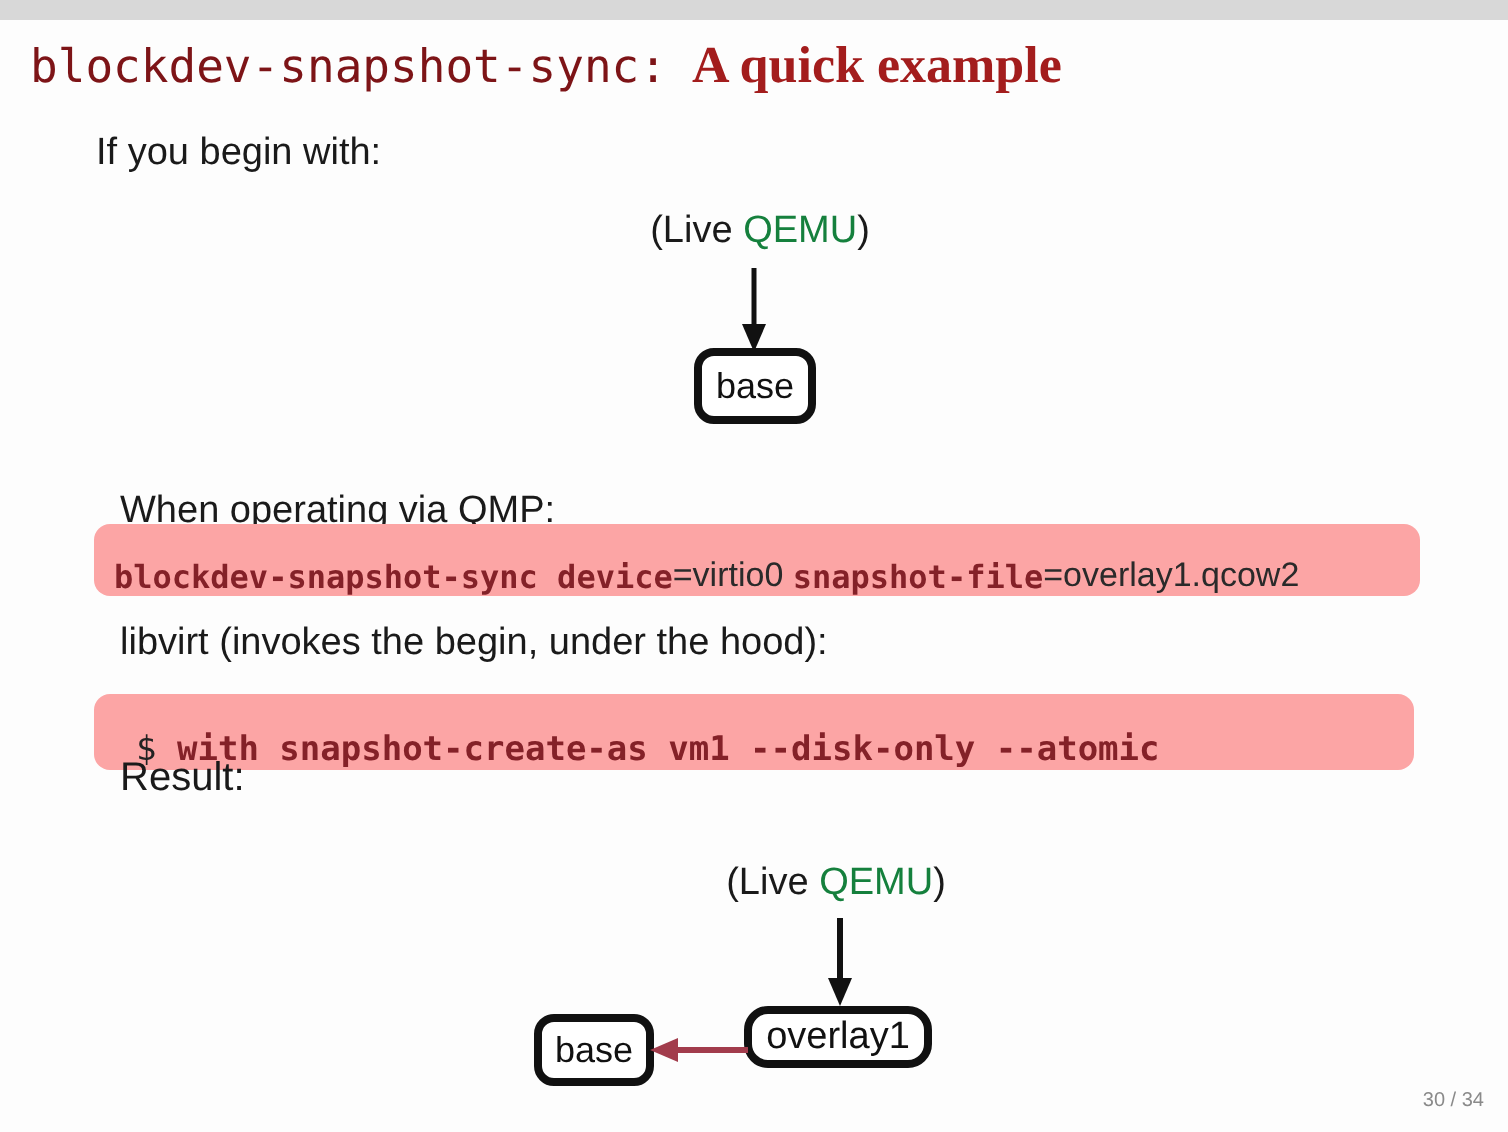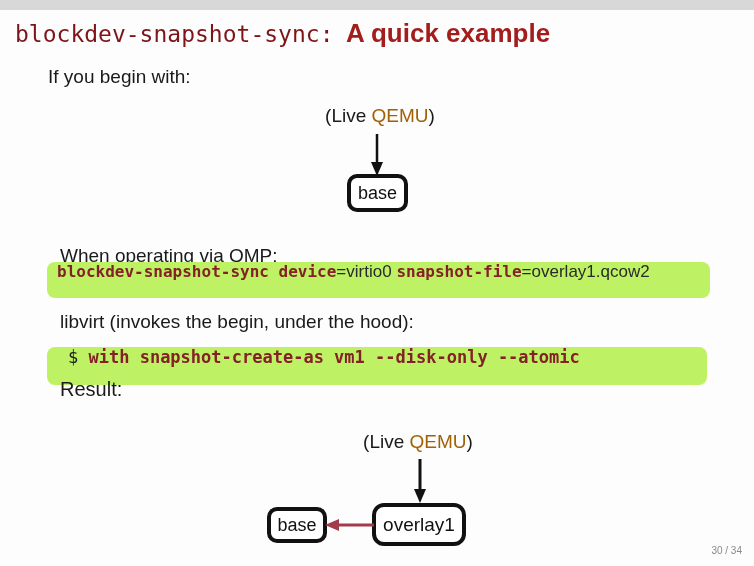--- a/index.html
+++ b/index.html
@@ -24,55 +24,55 @@
     position: absolute; left: 15px; top: 18px;
     white-space: nowrap;
   }
   .title-mono {
     font-family: "DejaVu Sans Mono", monospace;
     font-weight: normal;
     font-size: 23px;
     color: #7d1417;
   }
   .title-rest {
-    font-family: Liberation Sans, sans-serif;
+    font-family: Liberation Serif, serif;
     font-weight: bold;
     font-size: 26px;
     color: #a31d1d;
     margin-left: 8px;
   }
   .body-text {
     position: absolute;
     font-size: 19px;
     color: #1a1a1a;
     white-space: nowrap;
   }
   .live-label {
     position: absolute;
     font-size: 19px;
     white-space: nowrap;
     text-align: center;
   }
-  .qemu-red { color: #a16207; }
+  .qemu-red { color: #15803d; }
   .node-box {
     position: absolute;
     border: 4px solid #111;
     border-radius: 10px;
     background: #fff;
     display: flex; align-items: center; justify-content: center;
     font-size: 18px;
     color: #111;
     box-sizing: border-box;
   }
   .arrow-svg { position: absolute; }
   .code-block {
     position: absolute;
-    background: #bef264;
+    background: #fca5a5;
     border-radius: 8px;
-    display: flex; align-items: flex-start;
+    display: flex; align-items: flex-end;
     box-sizing: border-box;
     white-space: pre;
   }
   .code-kw {
     font-family: "DejaVu Sans Mono", monospace;
     font-weight: bold;
     font-size: 16px;
     color: #842128;
   }
   .code-plain {
@@ -135,21 +135,21 @@
 
   <div class="live-label" style="left:318px; top:431px; width:200px;">
     <span>(Live </span><span class="qemu-red">QEMU</span><span>)</span>
   </div>
 
   <svg class="arrow-svg" style="left:412px; top:459px;" width="16" height="44">
     <line x1="8" y1="0" x2="8" y2="32" stroke="#111" stroke-width="3"></line>
     <polygon points="8,44 2,30 14,30" fill="#111"></polygon>
   </svg>
 
-  <div class="node-box" style="left:372px; top:503px; width:94px; height:43px; border-radius:12px; font-size:19px;">
+  <div class="node-box" style="left:372px; top:503px; width:94px; height:31px; border-radius:12px; font-size:19px;">
     <span>overlay1</span>
   </div>
 
   <div class="node-box" style="left:267px; top:507px; width:60px; height:36px;">
     <span>base</span>
   </div>
 
   <svg class="arrow-svg" style="left:325px; top:518px;" width="49" height="14">
     <line x1="49" y1="7" x2="12" y2="7" stroke="#a23c4c" stroke-width="3"></line>
     <polygon points="0,7 14,1 14,13" fill="#a23c4c"></polygon>

